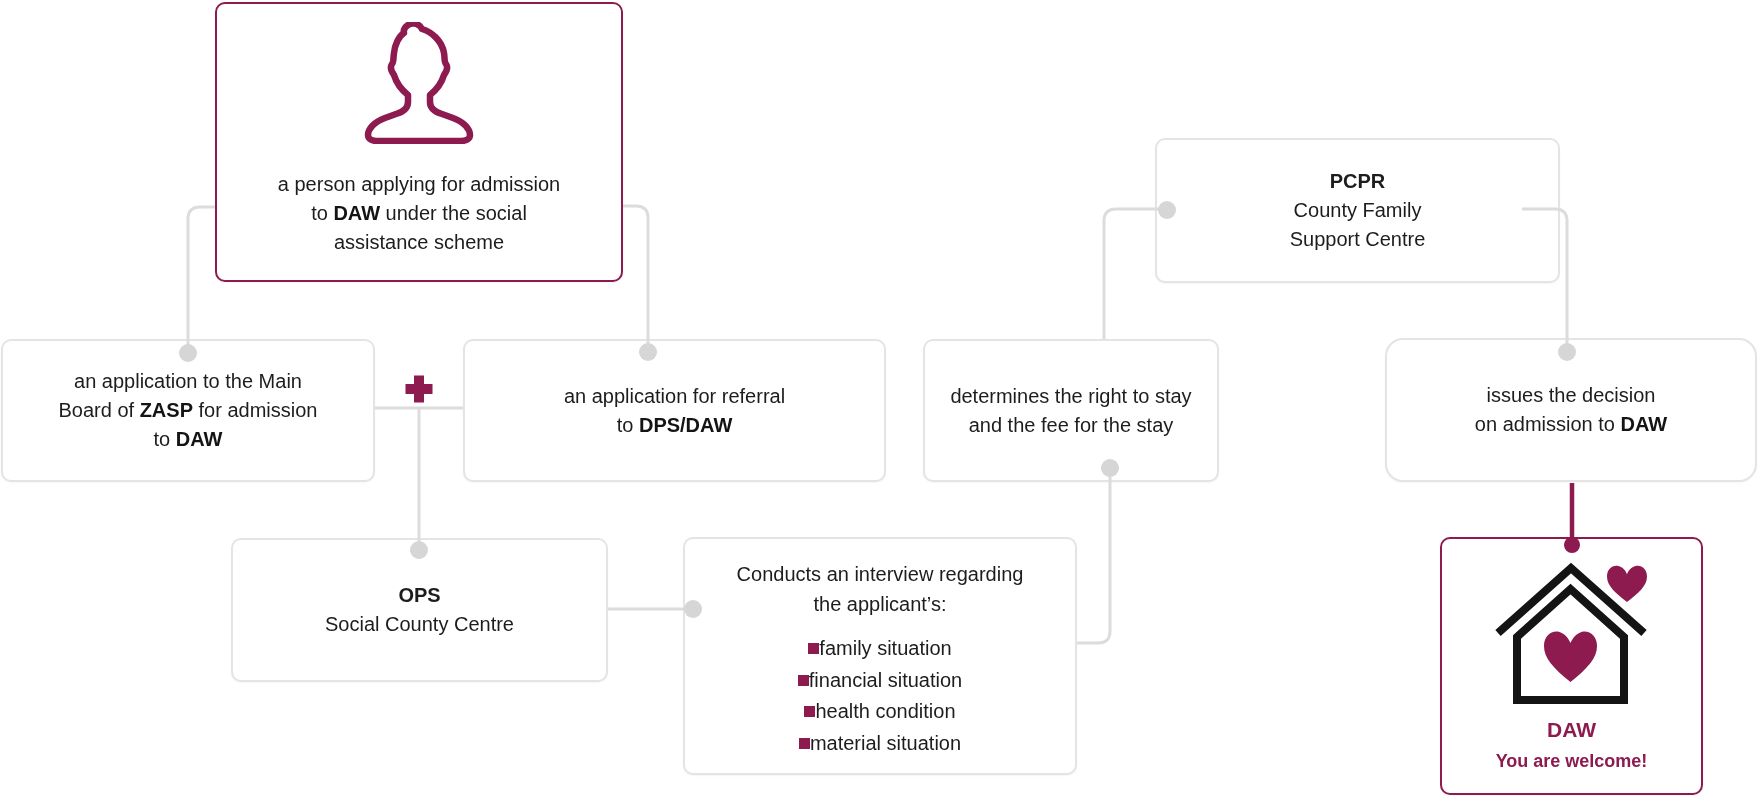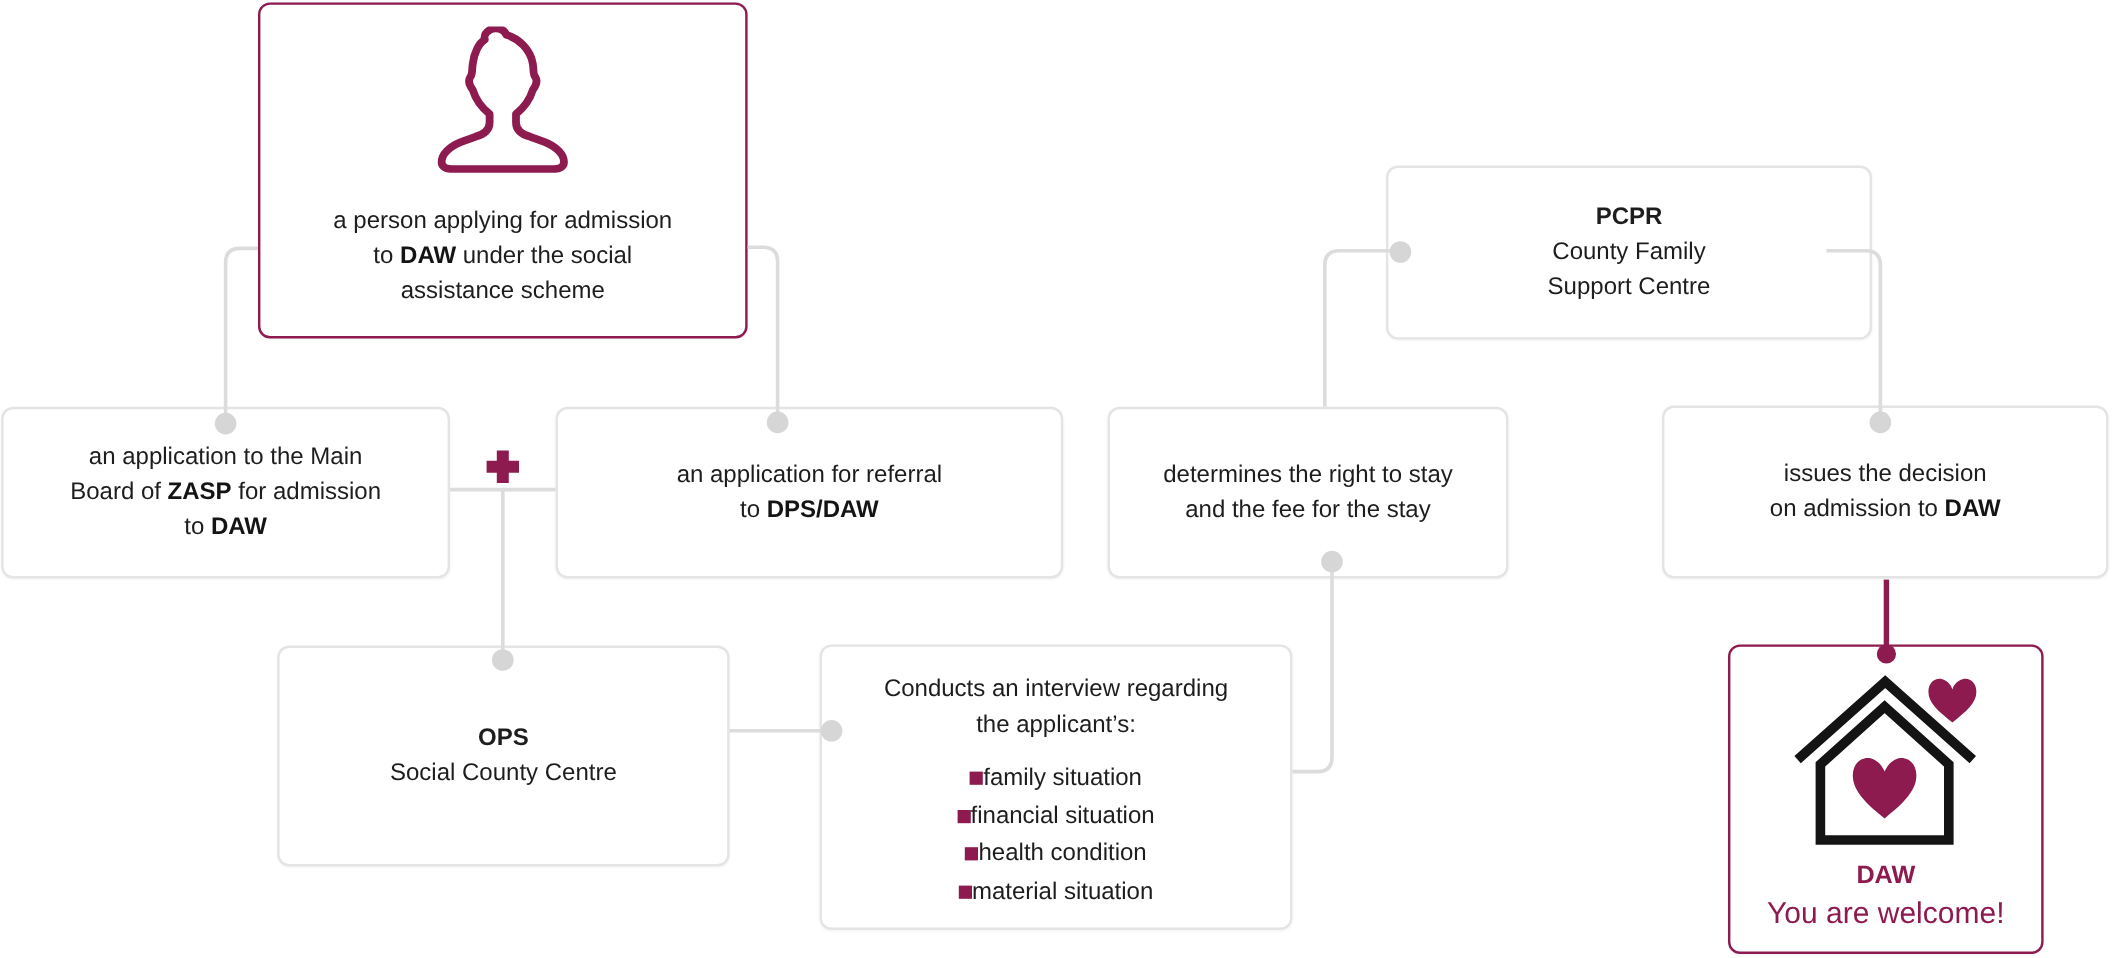--- a/index.html
+++ b/index.html
@@ -16,34 +16,34 @@
     text-align:center; font-size:20px; line-height:29px;
     box-shadow:0 1px 2px rgba(0,0,0,0.04);
   }
   .box b { font-weight:700; color:#141414; }
   .box.accent { border-color:var(--maroon,#8d1b4f); }
   .top-align { justify-content:flex-start; }
 
   #applicant  { left:215px;  top:2px;   width:408px; height:280px; padding-top:18px; }
   #zasp       { left:1px;    top:339px; width:374px; height:143px; }
   #referral   { left:463px;  top:339px; width:423px; height:143px; }
-  #ops        { left:231px;  top:538px; width:377px; height:184px; }
+  #ops        { left:231px;  top:538px; width:377px; height:144px; }
   #interview  { left:683px;  top:537px; width:394px; height:238px; padding-top:20px; }
   #pcpr       { left:1155px; top:138px; width:405px; height:145px; }
-  #determines { left:923px;  top:339px; width:334px; height:143px; }
-  #issues     { left:1385px; top:338px; width:372px; height:144px; }
+  #determines { left:923px;  top:339px; width:296px; height:143px; }
+  #issues     { left:1385px; top:338px; width:372px; height:144px;border-radius:18px; }
   #daw        { left:1440px; top:537px; width:263px; height:258px; padding-top:16px; }
 
   #applicant .node-text { margin-top:26px; }
   #interview ul { list-style:none; margin-top:14px; }
   #interview li { display:flex; align-items:center; justify-content:center; gap:0; line-height:31.5px; }
   .sq-bullet { display:inline-block; width:11px; height:11px; background:var(--maroon,#8d1b4f); flex:0 0 auto; }
   .node-title { font-weight:700; }
   .daw-title { margin-top:12px; font-size:21px; line-height:26px; font-weight:700; color:var(--maroon,#8d1b4f); }
-  .daw-sub   { margin-top:5px;  font-size:25px; line-height:26px; font-weight:400; color:var(--maroon,#8d1b4f); }
+  .daw-sub   { margin-top:5px;  font-size:18px; line-height:26px; font-weight:700; color:var(--maroon,#8d1b4f); }
 
   .overlay, .icon-abs { position:absolute; pointer-events:none; }
   .overlay { left:0; top:0; }
   #plus { left:402px; top:372px; }
 </style>
 </head>
 <body>
 
 <div class="canvas">
 

